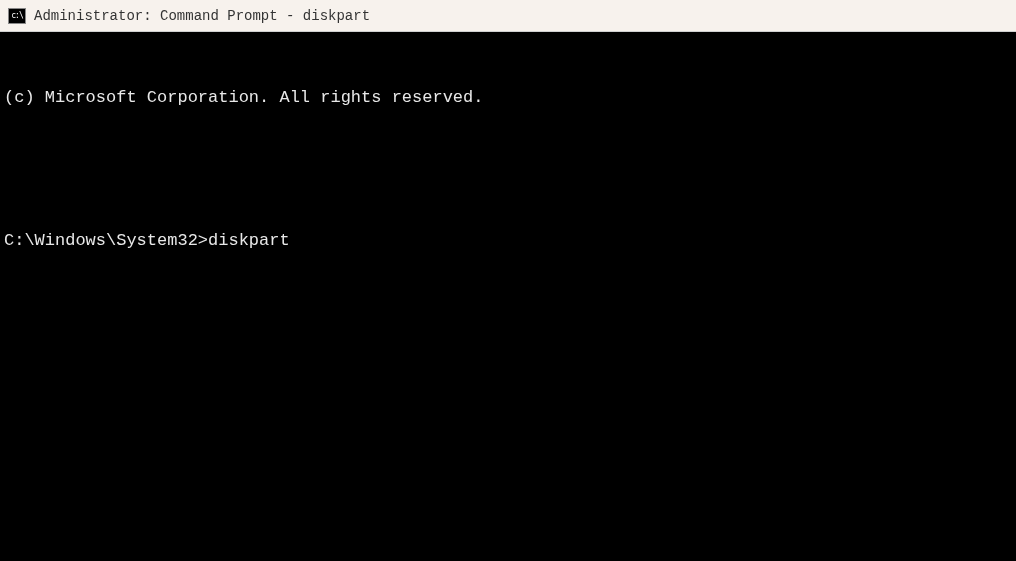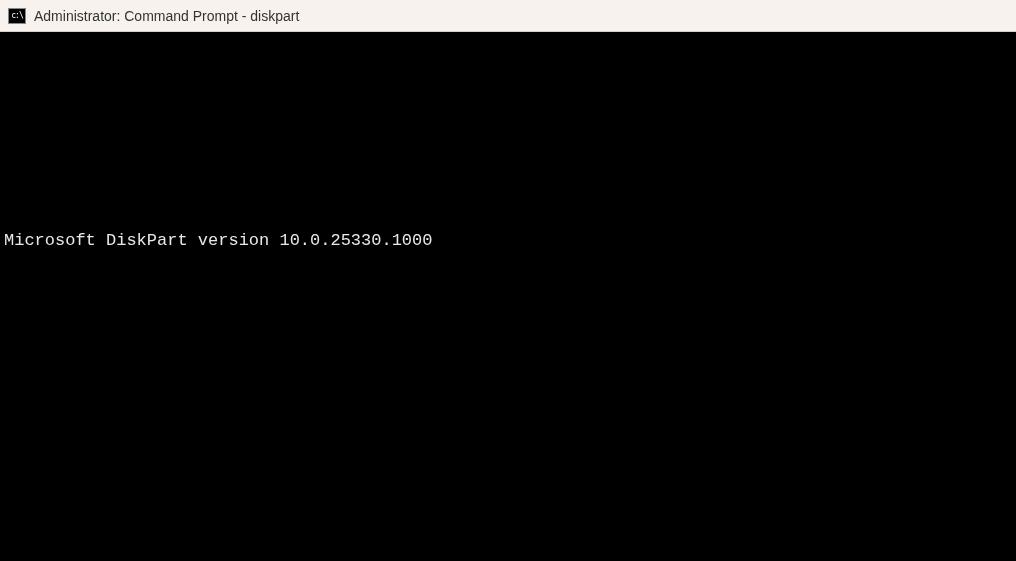--- a/index.html
+++ b/index.html
@@ -31,21 +31,21 @@
       display: flex;
       align-items: center;
       justify-content: center;
       color: #fff;
       font-size: 8px;
       font-family: monospace;
       letter-spacing: -1px;
     }
     .title-text {
       color: #333;
-      font-family: Liberation Sans, sans-serif;
+      font-family: Liberation Mono, monospace;
       font-size: 14px;
     }
     .terminal {
       padding: 6px 4px;
       color: #e8e8e8;
       font-size: 17px;
       line-height: 1.4;
       white-space: pre;
       font-family: "Consolas", "Courier New", monospace;
     }
@@ -57,21 +57,22 @@
 <body>
 
 <div class="title-bar">
   <div class="title-bar-icon">
     <span>c:\</span>
   </div>
   <span class="title-text">Administrator: Command Prompt - diskpart</span>
 </div>
 
 <div class="terminal">
+  <div class="terminal-line">(c) Microsoft Corporation. All rights reserved.</div>
   <div class="terminal-line"></div>
+  <div class="terminal-line">C:\Windows\System32&gt;diskpart</div>
   <div class="terminal-line"></div>
-  <div class="terminal-line">Microsoft DiskPart version 10.0.25330.1000</div>
   <div class="terminal-line"></div>
   
   
   
   
 </div>
 
 </body></html>

